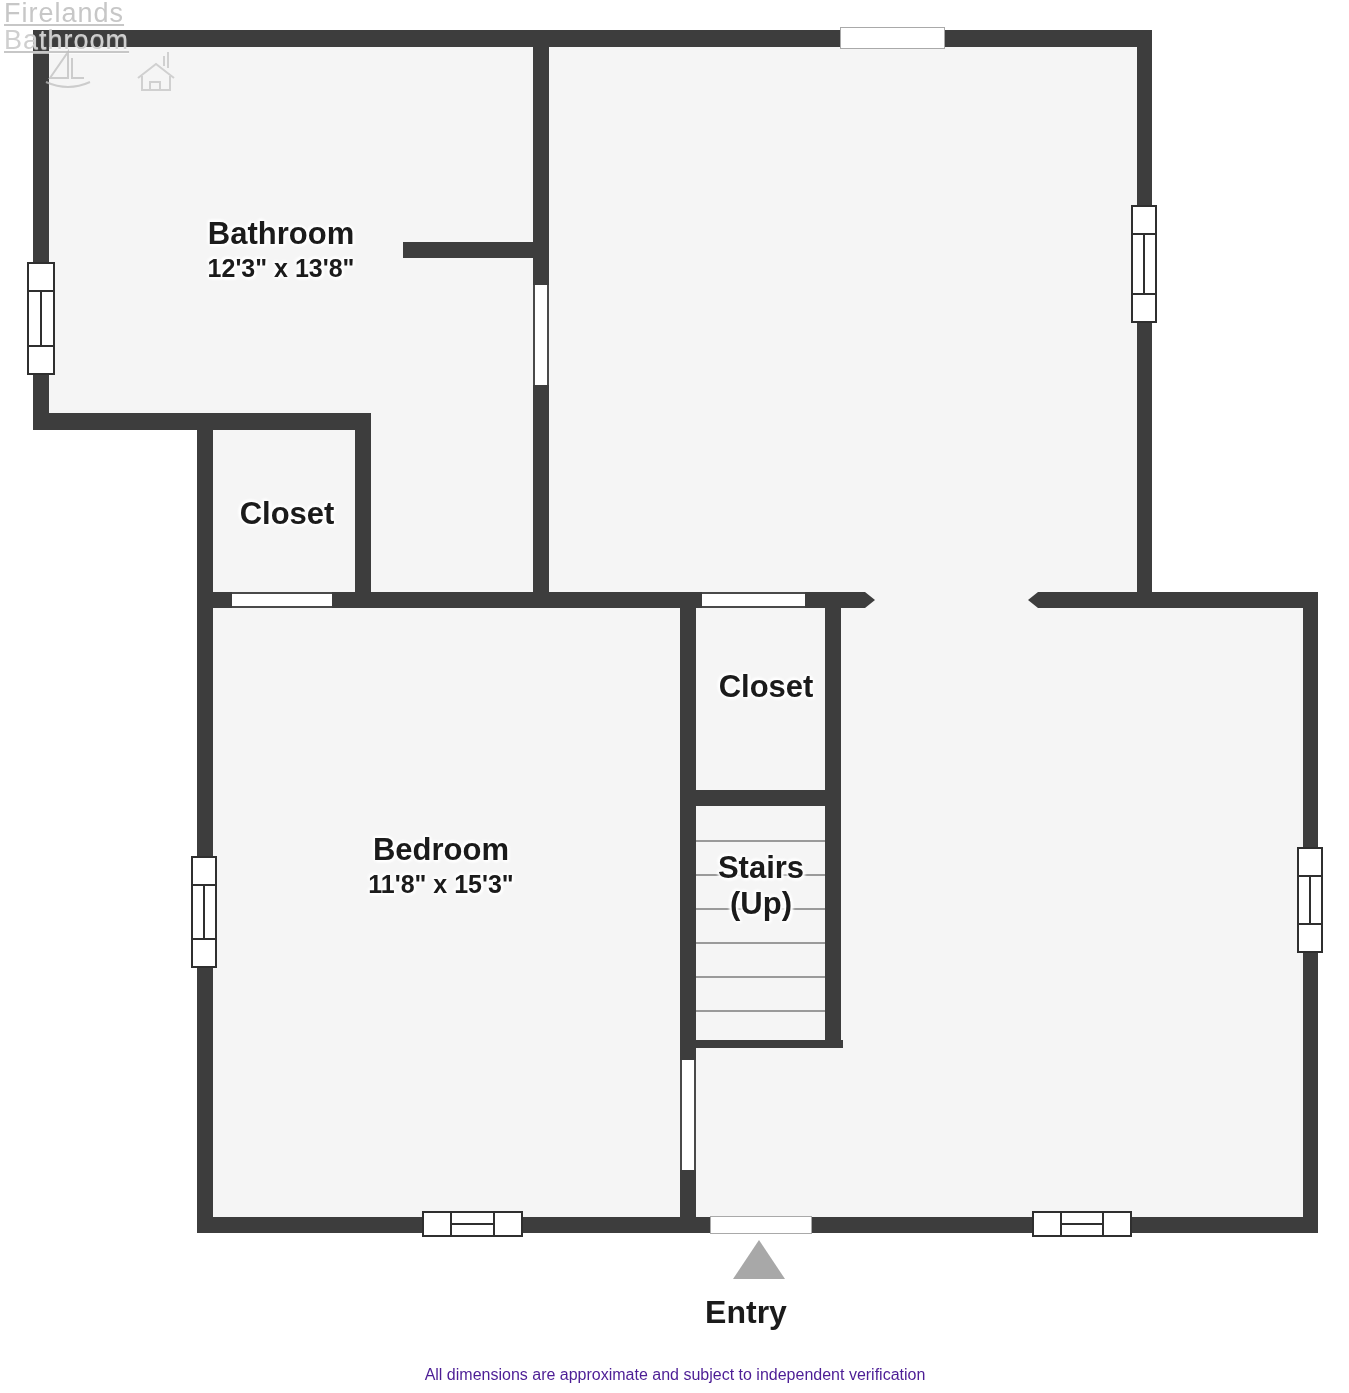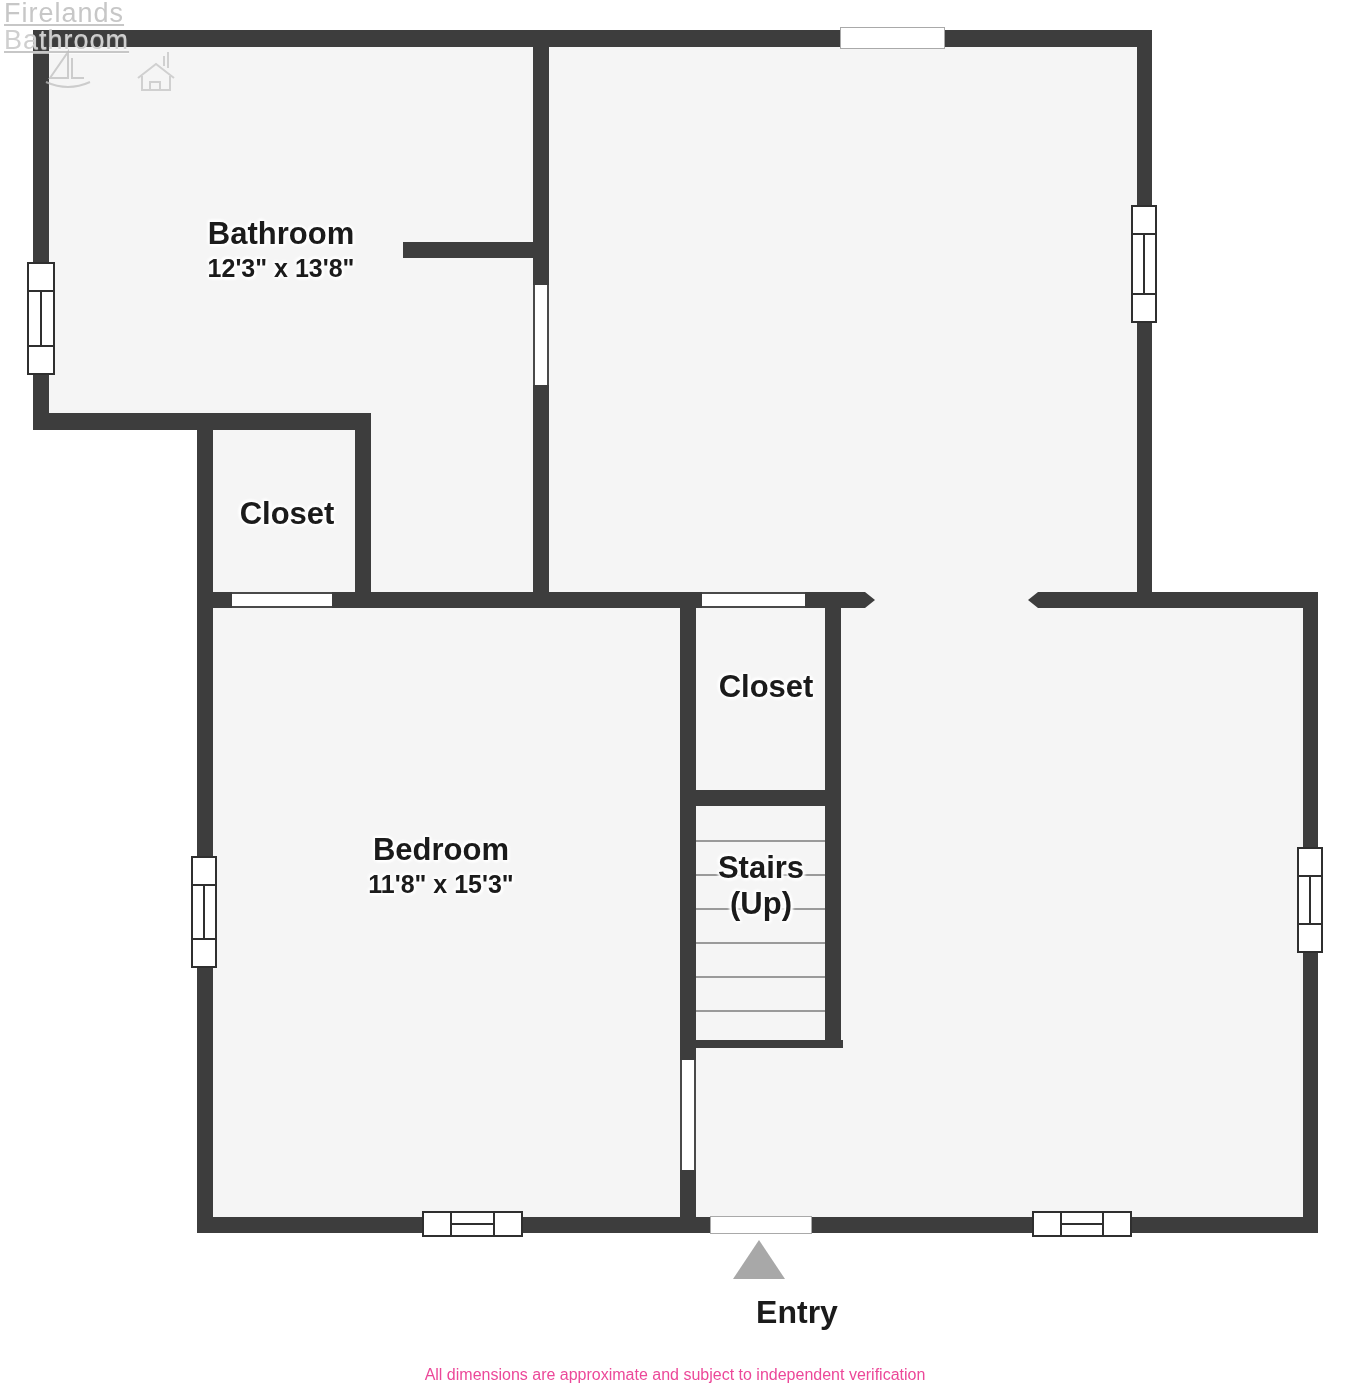--- a/index.html
+++ b/index.html
@@ -30,24 +30,24 @@
   .window.h .sash.b{top:0;bottom:0;right:26px;width:2px;}
   .window.h .mid{position:absolute;left:28px;right:28px;top:50%;height:2px;margin-top:-1px;background:var(--frame);}
   .tread{position:absolute;left:696px;width:129px;height:2px;background:#9a9a9a;z-index:2;}
   .room-label{position:absolute;transform:translateX(-50%);text-align:center;z-index:6;white-space:nowrap;
     color:#1b1b1b;
     text-shadow:-2px 0 3px #fff,2px 0 3px #fff,0 -2px 3px #fff,0 2px 3px #fff,-2px -2px 3px #fff,2px 2px 3px #fff;}
   .room-name{font-size:31px;font-weight:bold;line-height:36px;}
   .room-dims{font-size:25px;font-weight:bold;line-height:33px;}
   .entry-arrow{position:absolute;left:733px;top:1240px;width:0;height:0;z-index:6;
     border-left:26px solid transparent;border-right:26px solid transparent;border-bottom:39px solid var(--arrow);}
-  .entry-label{position:absolute;left:797px;top:1294px;transform:translateX(-50%);
+  .entry-label{position:absolute;left:746px;top:1294px;transform:translateX(-50%);
     font-size:32px;font-weight:bold;color:#1b1b1b;z-index:6;text-align:center;}
   .disclaimer{position:absolute;left:675px;top:1366px;transform:translateX(-50%);
-    font-size:16px;color:#ec4899;z-index:6;white-space:nowrap;}
+    font-size:16px;color:#4c1d95;z-index:6;white-space:nowrap;}
   .brand{position:absolute;left:4px;top:0;z-index:30;color:#c7c7c7;line-height:27px;
     font-size:27px;letter-spacing:1px;text-shadow:0 1px 1px rgba(255,255,255,.6);text-decoration:underline;}
   .brand .l2{color:#cfcfcf;}
   .brand-icons{position:absolute;left:38px;top:48px;z-index:30;opacity:.75;}
 </style>
 </head>
 <body>
 
 <div class="canvas">
 

